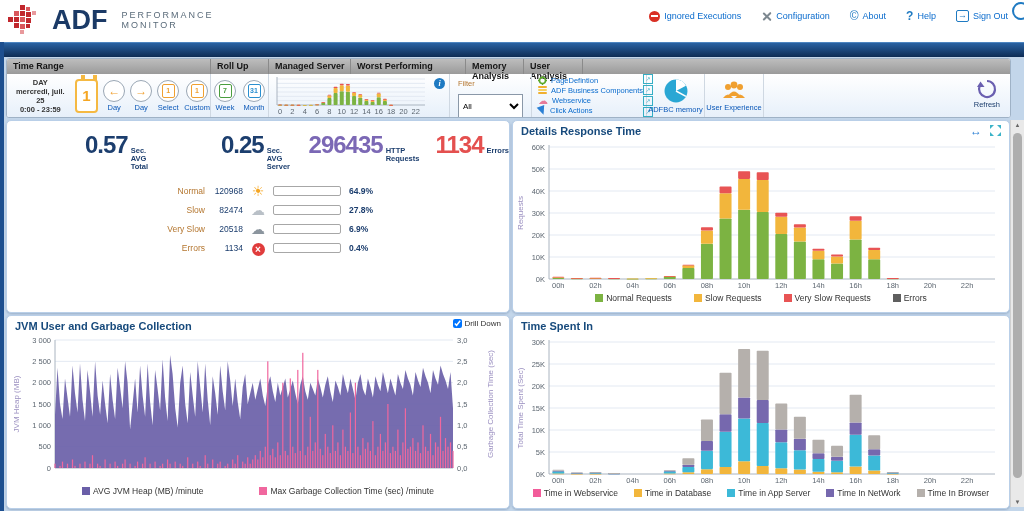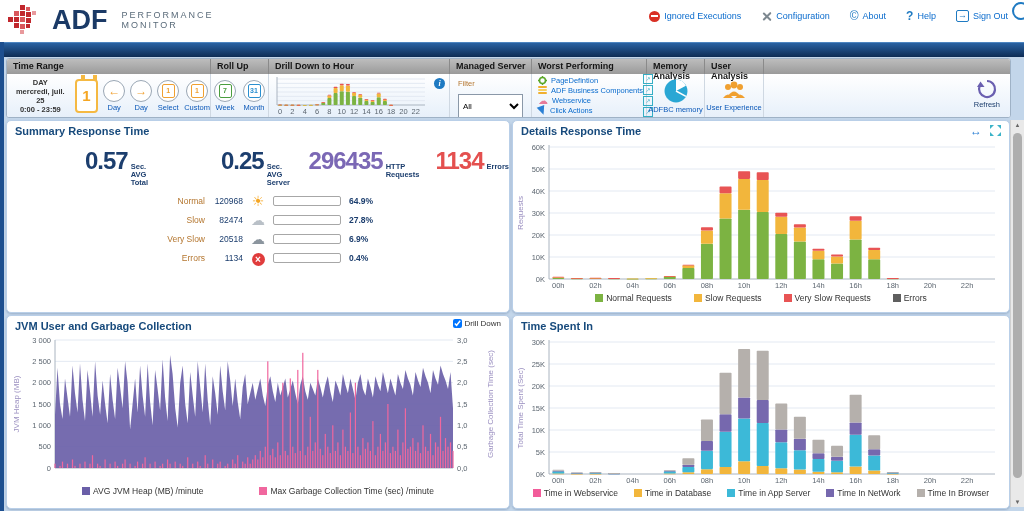--- a/index.html
+++ b/index.html
@@ -78,21 +78,21 @@
   #p-time{left:512px;top:315px;width:496px;height:192px}
   .p-icons{position:absolute;right:8px;top:4px;display:flex;gap:8px;align-items:center}
   .ic-hresize{color:#2a7fd4;font-size:12px;line-height:10px;cursor:pointer}
   .dd-check{position:absolute;right:8px;top:3px;display:flex;gap:3px;align-items:center;font-size:8px;color:#333}
   .dd-check input{width:9px;height:9px;margin:0}
   
   .metrics{display:flex;margin:10px 0 0 78px;gap:16px;align-items:baseline}
   .metric{display:flex;align-items:baseline;gap:3px}
   .metric .val{font-size:24px;font-weight:bold;letter-spacing:-1px}
   .metric .ml{font-size:7.5px;font-weight:bold;color:#1c3e6e;max-width:42px;line-height:8px}
-  .srows{margin:4px 0 0 142px}
+  .srows{margin:10px 0 0 142px}
   .srow{display:flex;align-items:center;height:19px}
   .srow .rl{width:56px;text-align:right;font-size:8.5px;color:#b4762f}
   .srow .rv{width:34px;text-align:right;font-size:8.5px;color:#1c3e6e;margin-left:4px}
   .srow .ric{width:20px;text-align:center;margin-left:5px}
   .srow .bar{width:66px;height:8px;border:1px solid #a7a7a7;border-radius:2px;background:#fff;margin-left:5px;overflow:hidden}
   .srow .fill{height:100%;border-radius:1px}
   .srow .rp{font-size:8.5px;font-weight:bold;color:#1c3e6e;margin-left:8px}
   .icn-sun{color:#f5a623;font-size:14px;line-height:14px}
   .icn-cloud{color:#b9c0c7;font-size:14px;line-height:14px}
   .icn-storm{color:#8b959e;font-size:14px;line-height:14px}
@@ -162,21 +162,20 @@
   <div class="corner-icon"></div>
 </div>
 
 <div class="navybar"></div>
 <div class="edge-left"></div>
 
 <div class="toolbar">
   <div class="tb-head">
     <div class="col c1">Time Range</div>
     <div class="col c2">Roll Up</div>
-    <div class="col c3">Drill Down to Hour</div>
     <div class="col c4">Managed Server</div>
     <div class="col c5">Worst Performing</div>
     <div class="col c6">Memory Analysis</div>
     <div class="col c7">User Analysis</div>
     <div class="col c8"></div>
   </div>
   <div class="tb-body">
     <div class="col c1">
       <div class="tr-flex">
         <div class="tr-date">
@@ -383,21 +382,20 @@
           <path d="M11 3 A8 8 0 1 1 3.6 8" fill="none" stroke="#6a5fb0" stroke-width="2.2"></path>
           <polygon points="1,9 8.5,9 4.5,3.5" fill="#6a5fb0"></polygon>
         </svg>
         <span class="lbl">Refresh</span>
       </div>
     </div>
   </div>
 </div>
 
 <div class="panel" id="p-summary">
-  <div class="ptitle">Summary Response Time</div>
   <div class="metrics">
     <span class="metric">
       <span class="val m0" style="color: rgb(28, 62, 110);">0.57</span>
         <span class="ml">Sec. AVG Total</span>
       </span>
     <span class="metric">
       <span class="val m1" style="color: rgb(28, 62, 110); margin-left: 43px;">0.25</span>
         <span class="ml">Sec. AVG Server</span>
       </span>
     <span class="metric">

